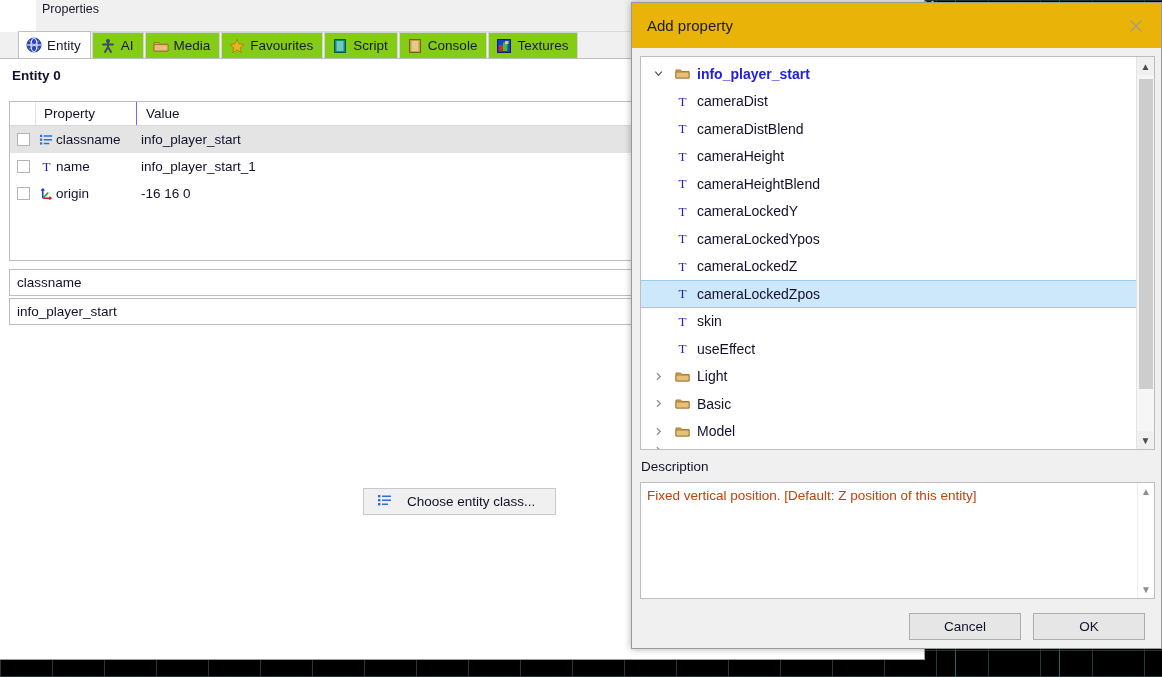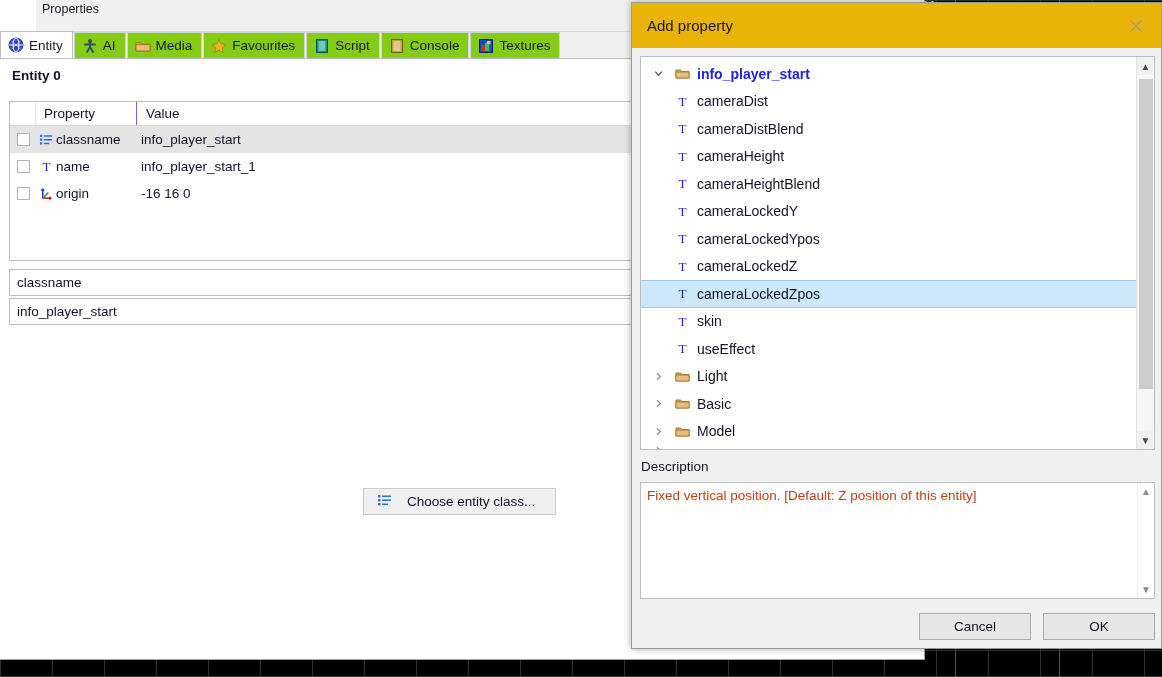--- a/index.html
+++ b/index.html
@@ -60,21 +60,21 @@
     margin-left: 36px;
   }
 
   
   .tabstrip {
     height: 27px;
     background: #f0f0f0;
     border-bottom: 1px solid #bfbfbf;
     display: flex;
     align-items: flex-end;
-    padding-left: 0;
+    padding-left: 18px;
   }
   .tab {
     display: flex; align-items: center;
     gap: 5px;
     height: 26px;
     padding: 0 9px 0 7px;
     background: #84cc16;
     border: 1px solid #d4d4d4;
     border-bottom: none;
     margin-right: 1px;
@@ -286,21 +286,21 @@
     padding: 3px 0;
     color: #8d8d8d; font-size: 10px;
   }
 
   
   .dlg-buttons {
     position: absolute;
     left: 0; right: 0; top: 610px;
     display: flex; justify-content: flex-end;
     gap: 12px;
-    padding-right: 6px;
+    padding-right: 16px;
   }
   .dlg-btn {
     width: 112px; height: 27px;
     background: #e6e6e6;
     border: 1px solid #adadad;
     display: flex; align-items: center; justify-content: center;
     font-size: 13.5px; color: #11112a;
     cursor: default;
   }
 

